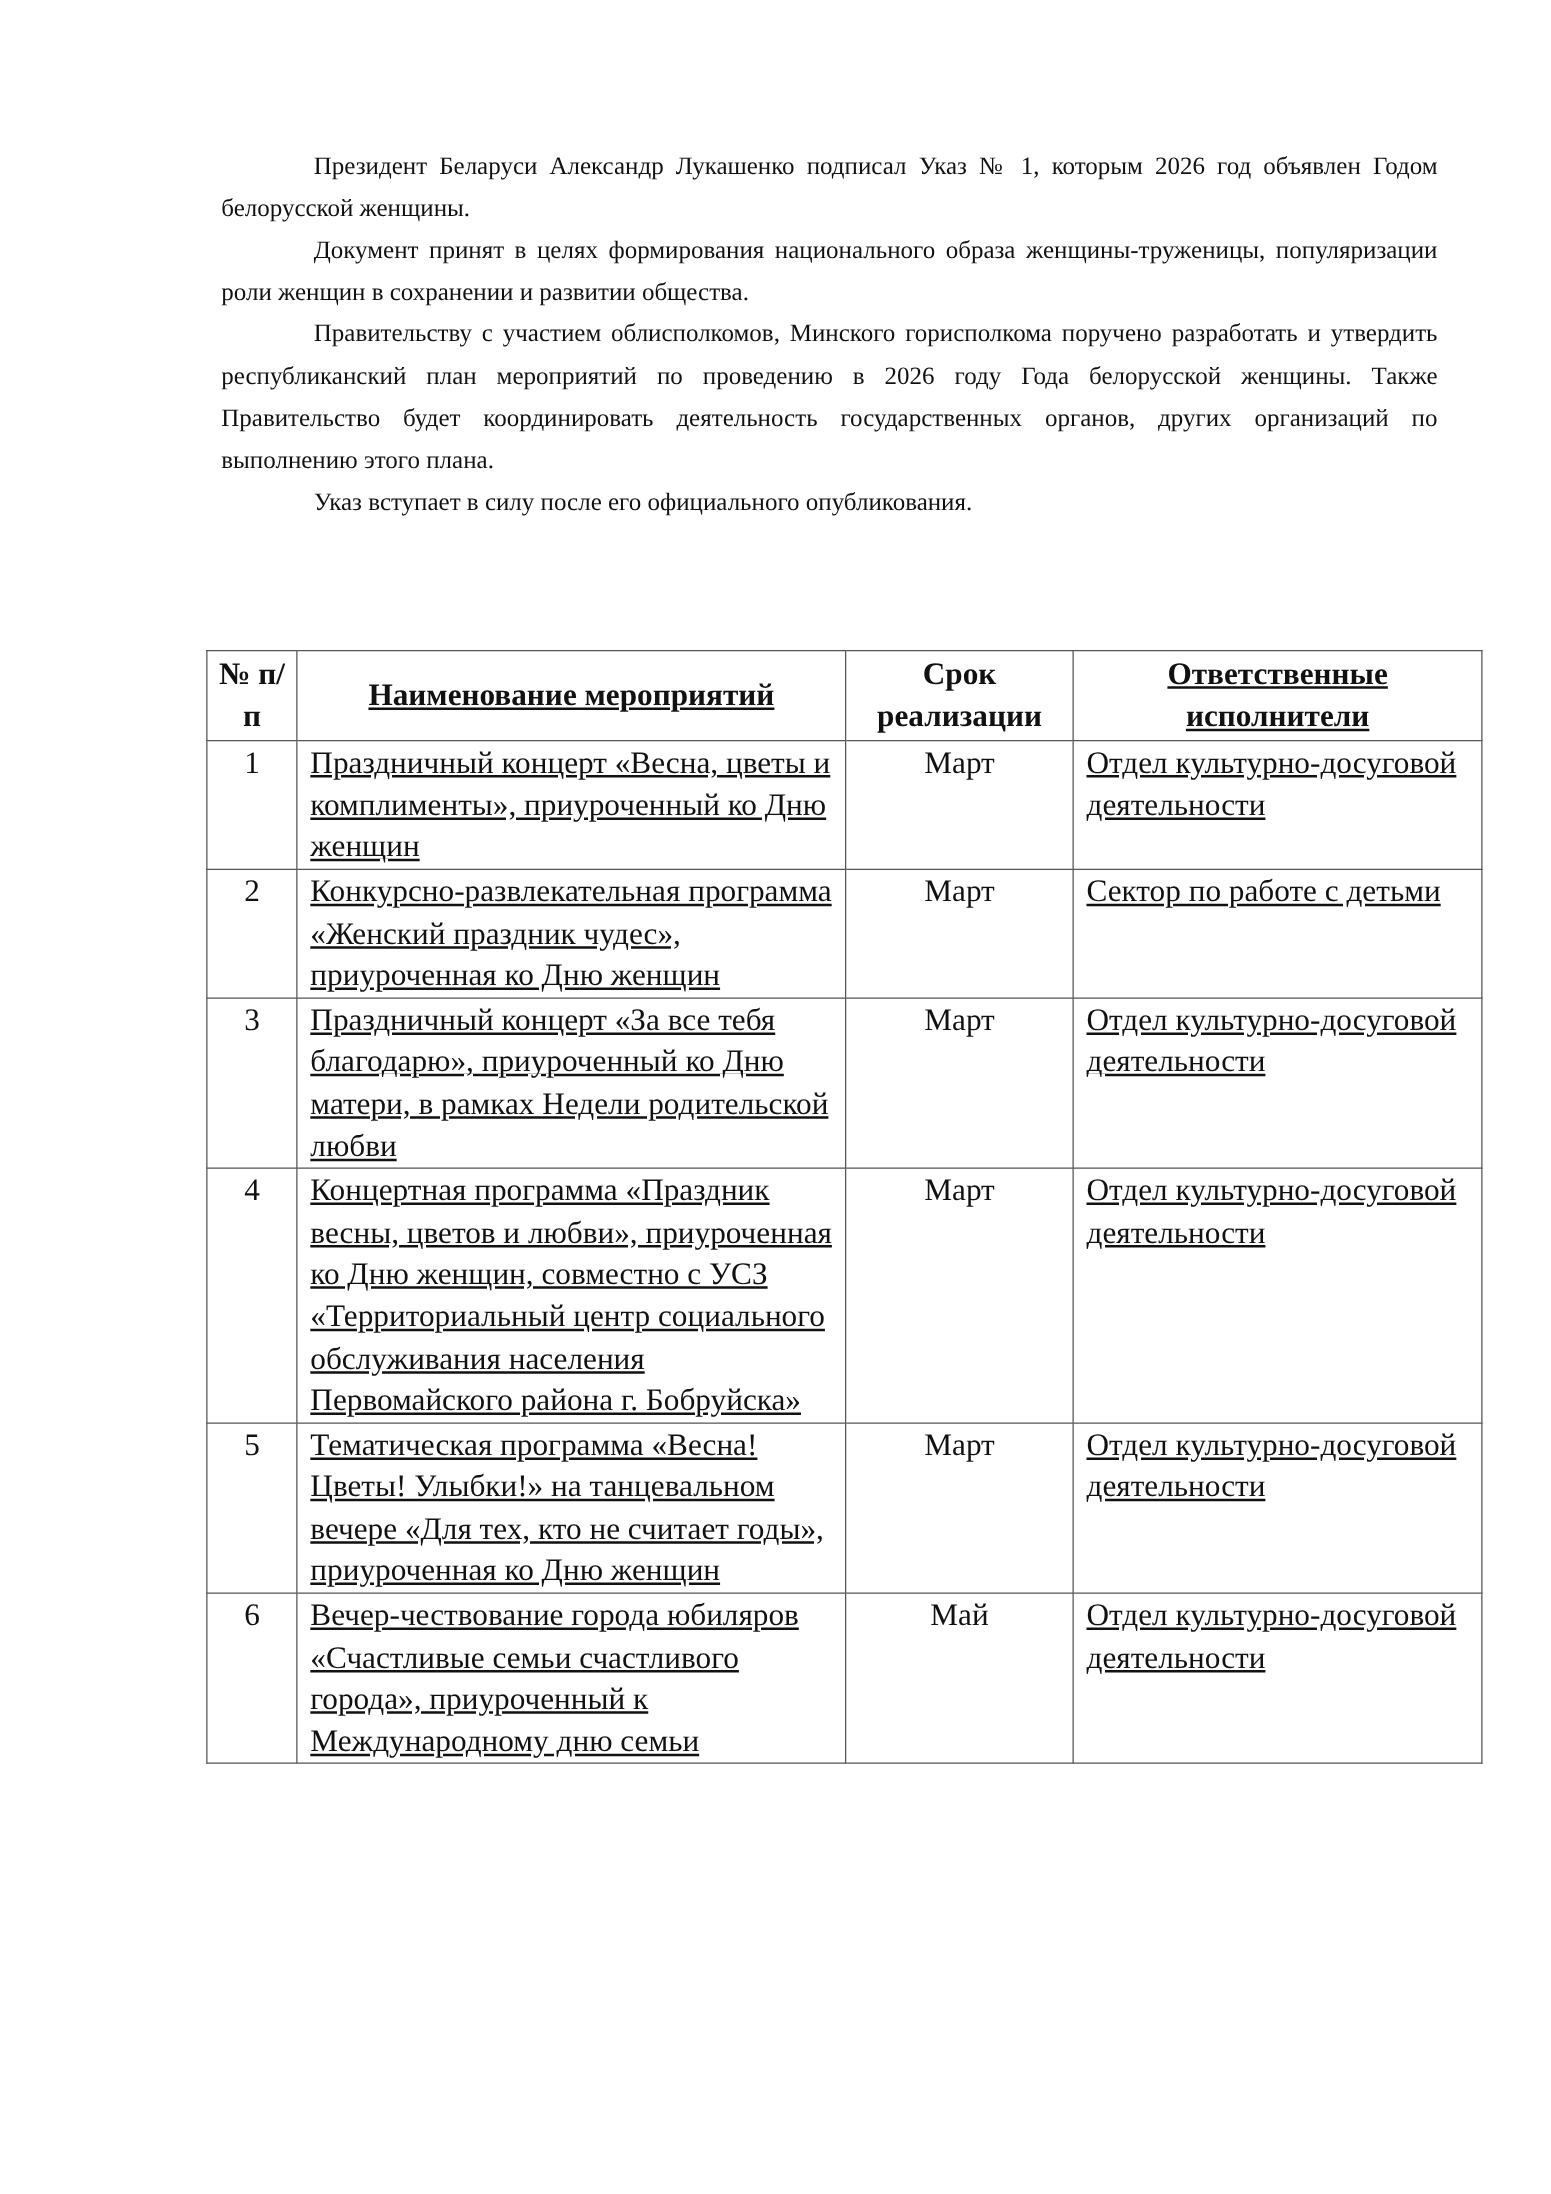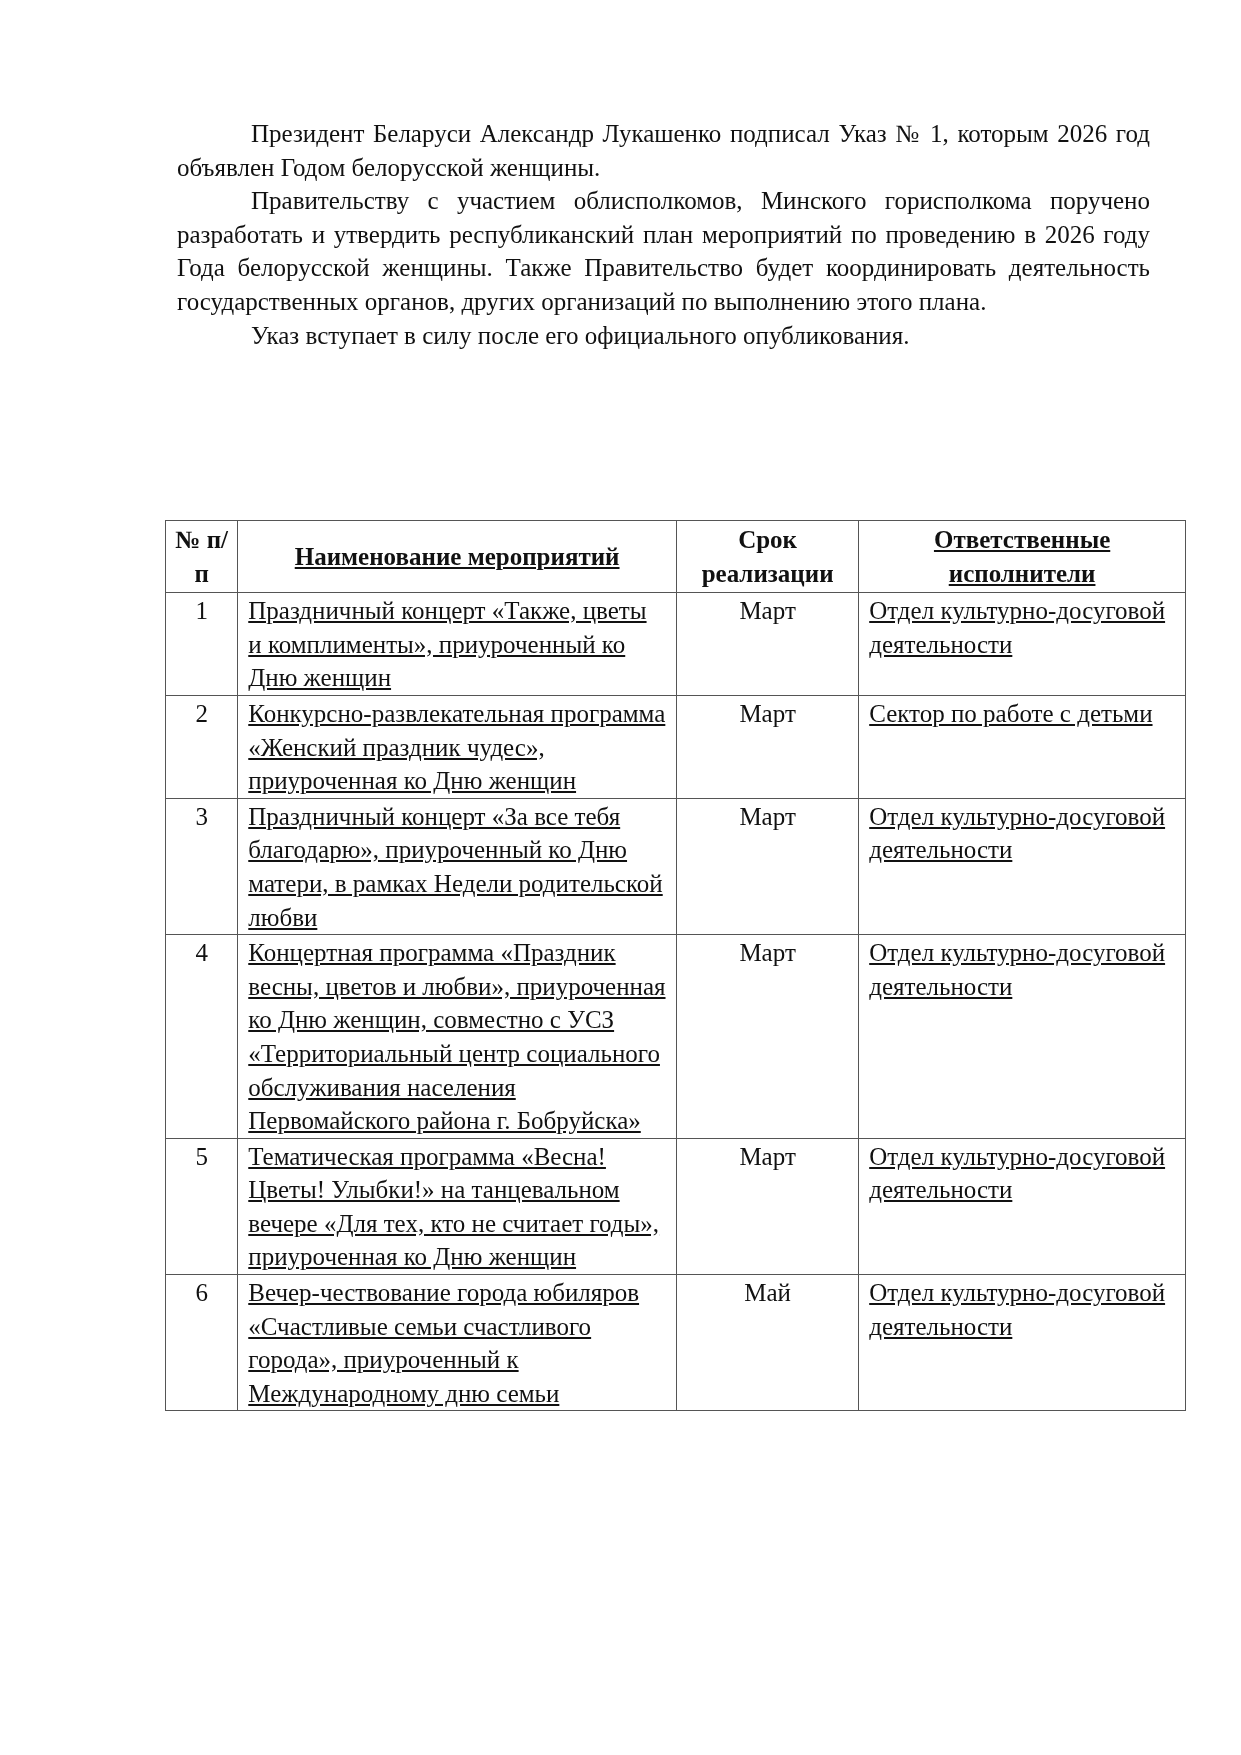--- a/index.html
+++ b/index.html
@@ -3,21 +3,21 @@
   <meta charset="utf-8">
   <style>
     html, body { margin: 0; padding: 0; background: #ffffff; }
     body {
       width: 1241px; height: 1755px; position: relative; overflow: hidden;
       font-family: "Liberation Serif", "DejaVu Serif", serif;
       color: #111111;
     }
     .page-text {
       position: absolute; left: 177px; top: 117px; width: 973px;
-      font-size: 25px; line-height: 33.6px;
+      font-size: 20px; line-height: 33.6px;
     }
     .para { margin: 0; text-align: justify; text-indent: 74px; text-align-last: left; }
     table.plan {
       position: absolute; left: 165px; top: 520px; width: 1021px;
       border-collapse: collapse; font-size: 25px; line-height: 33.6px;
     }
     table.plan th, table.plan td {
       border: 1.5px solid #555555; vertical-align: top; padding: 1px 10px 0 10px;
     }
     table.plan th {
@@ -26,37 +26,38 @@
     .c-num { width: 50px; text-align: center; }
     .c-name { width: 410px; text-decoration: underline; }
     .c-term { width: 158px; text-align: center; }
     .c-resp { width: 300px; text-decoration: underline; }
   </style>
 </head>
 <body>
 
 <div class="page-text">
   <p class="para">Президент Беларуси Александр Лукашенко подписал Указ № 1, которым 2026 год объявлен Годом белорусской женщины.</p>
+  <p class="para">Документ принят в целях формирования национального образа женщины-труженицы, популяризации роли женщин в сохранении и развитии общества.</p>
   <p class="para">Правительству с участием облисполкомов, Минского горисполкома поручено разработать и утвердить республиканский план мероприятий по проведению в 2026 году Года белорусской женщины. Также Правительство будет координировать деятельность государственных органов, других организаций по выполнению этого плана.</p>
   <p class="para">Указ вступает в силу после его официального опубликования.</p>
 </div>
 
 <table class="plan">
   <thead>
     <tr>
       <th class="c-num">№ п/п</th>
       <th class="c-name">Наименование мероприятий</th>
       <th class="c-term">Срок реализации</th>
       <th class="c-resp">Ответственные исполнители</th>
     </tr>
   </thead>
   <tbody>
     <tr>
       <td class="c-num">1</td>
-      <td class="c-name">Праздничный концерт «Также, цветы и комплименты», приуроченный ко Дню женщин</td>
+      <td class="c-name">Праздничный концерт «Весна, цветы и комплименты», приуроченный ко Дню женщин</td>
       <td class="c-term">Март</td>
       <td class="c-resp">Отдел культурно-досуговой деятельности</td>
     </tr>
     <tr>
       <td class="c-num">2</td>
       <td class="c-name">Конкурсно-развлекательная программа «Женский праздник чудес», приуроченная ко Дню женщин</td>
       <td class="c-term">Март</td>
       <td class="c-resp">Сектор по работе с детьми</td>
     </tr>
     <tr>

